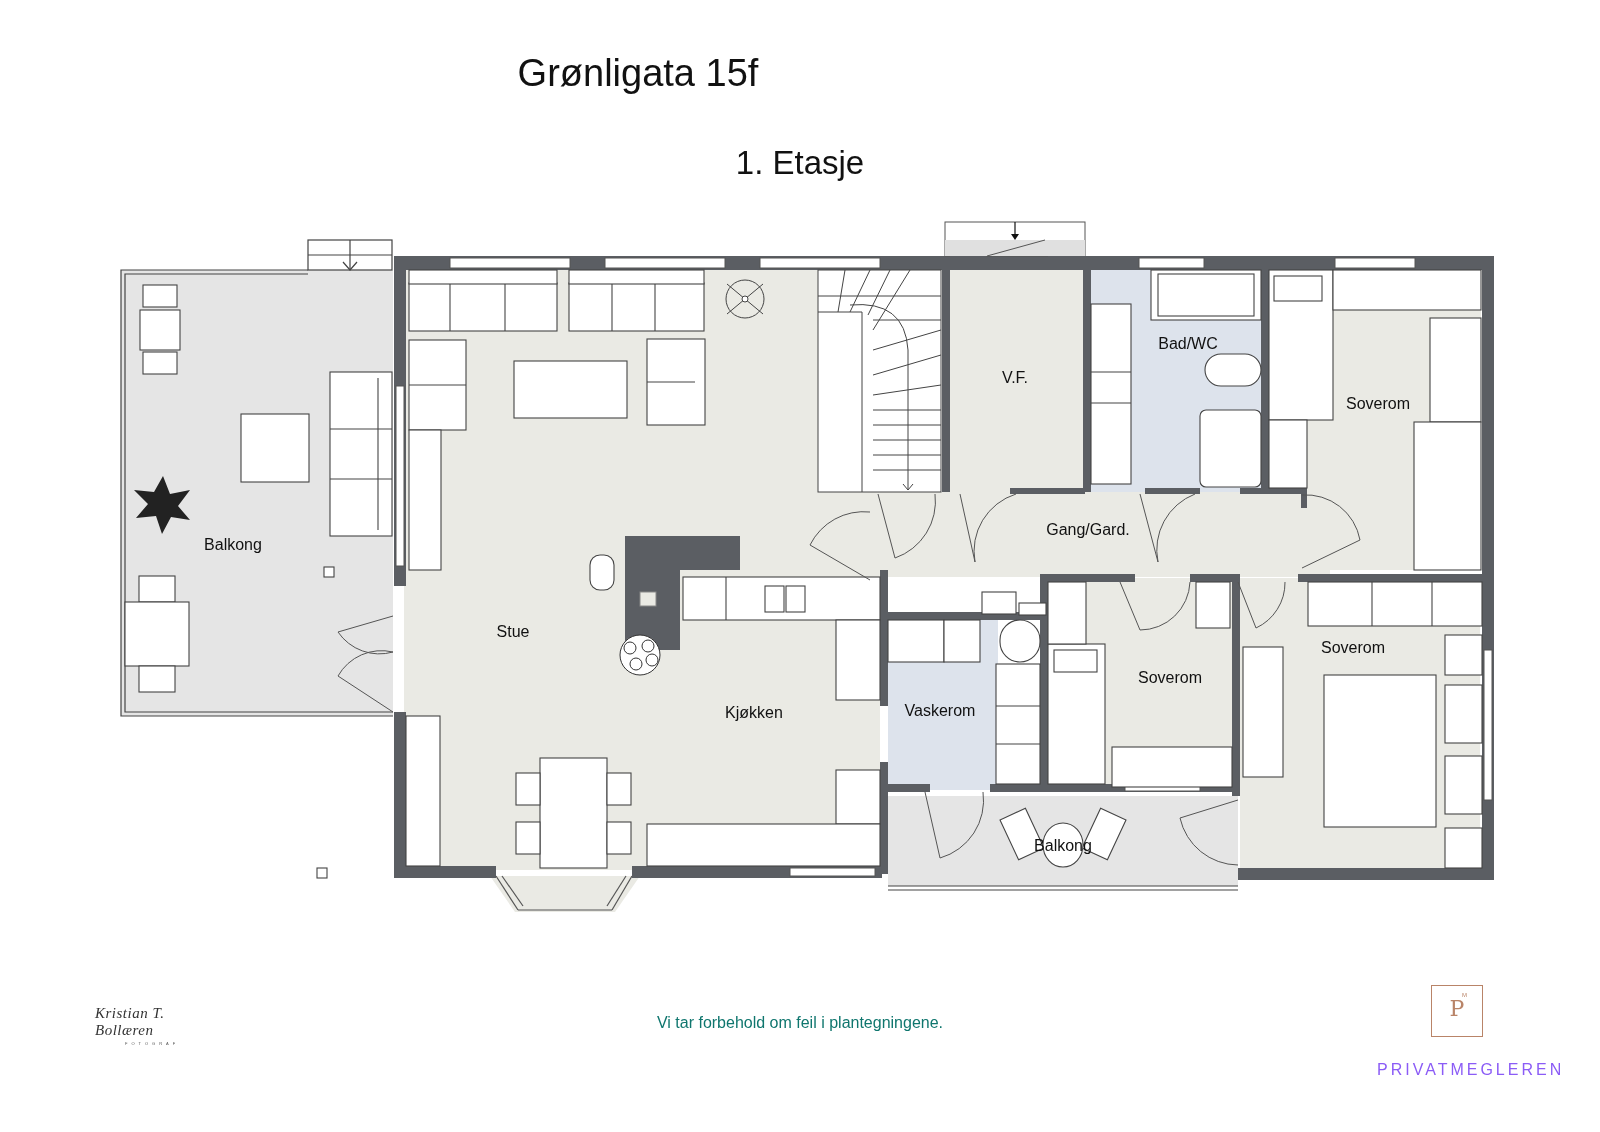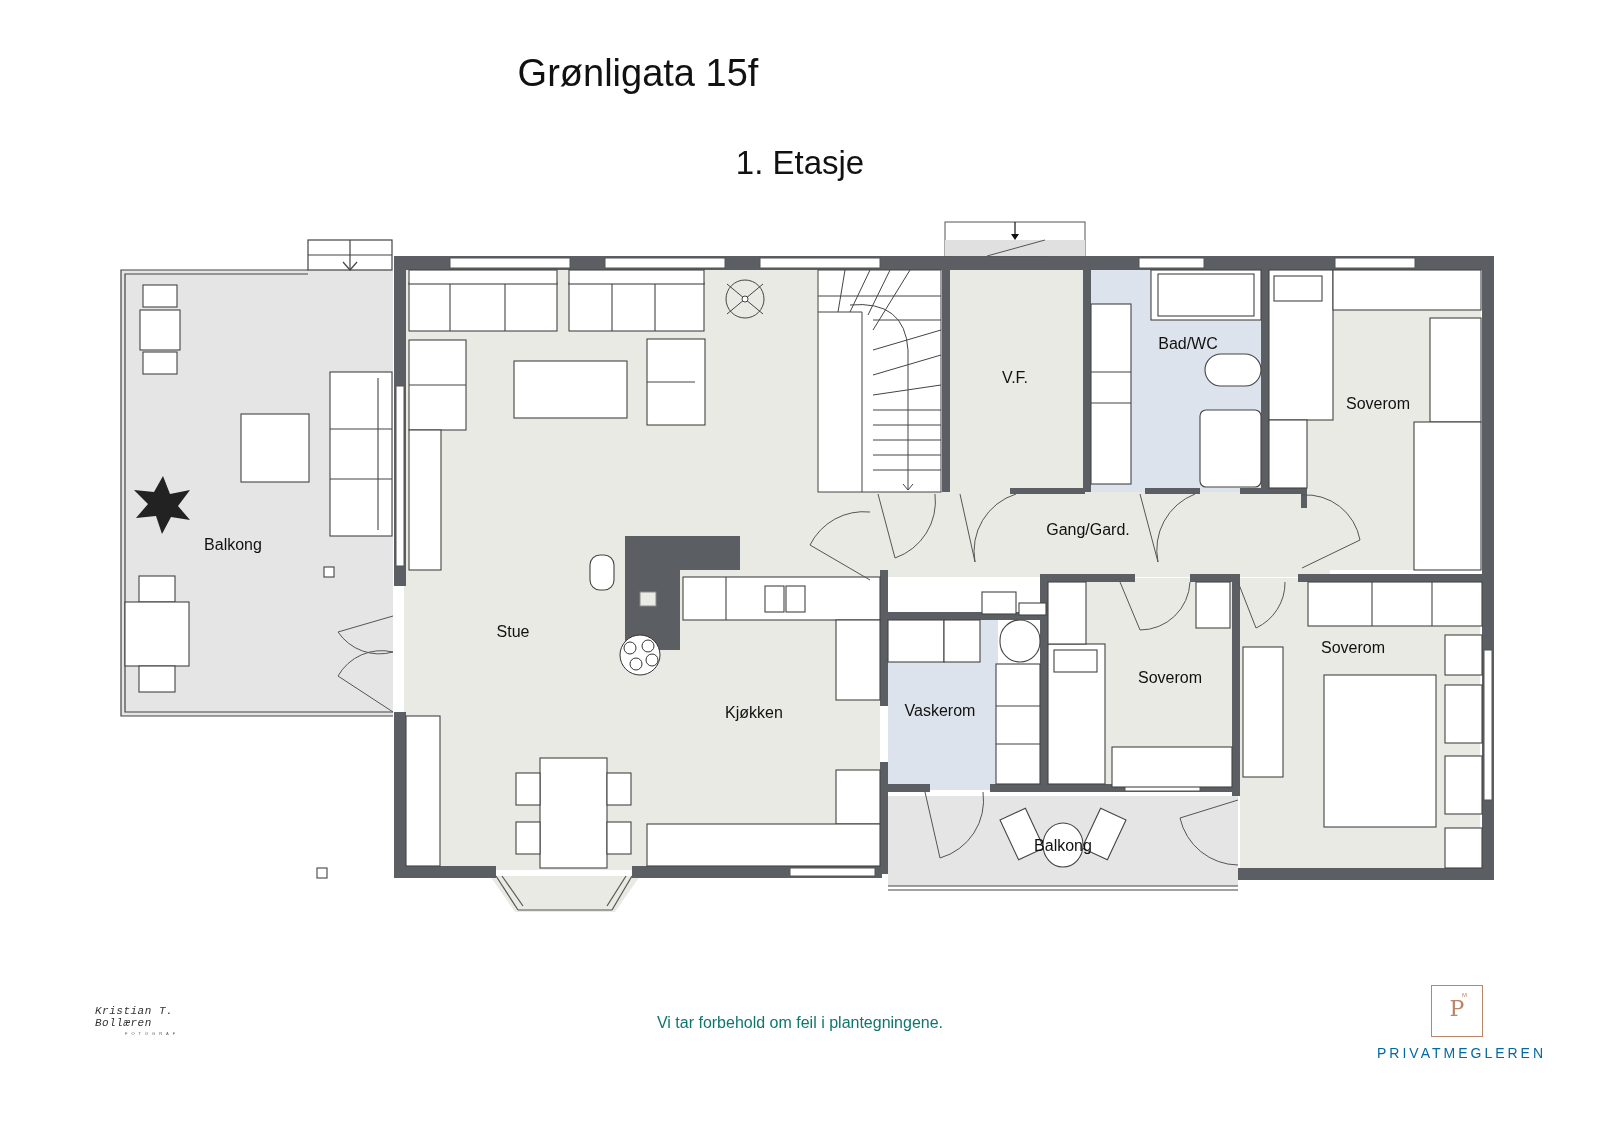--- a/index.html
+++ b/index.html
@@ -3,27 +3,27 @@
 <meta charset="utf-8">
 <style>
   html, body { margin:0; padding:0; background:#ffffff; }
   body { width:1600px; height:1132px; position:relative; overflow:hidden; font-family:"Liberation Sans", sans-serif; color:#111; }
   .title { position:absolute; left:0; width:1276px; text-align:center; top:52px; font-size:38px; color:#111; }
   .subtitle { position:absolute; left:0; width:1600px; text-align:center; top:144px; font-size:33px; color:#111; }
   .plan { position:absolute; left:0; top:0; width:1600px; height:1132px; }
   .room-label { font-family:"Liberation Sans", sans-serif; font-size:16px; fill:#111; }
   .disclaimer { position:absolute; left:0; width:1600px; text-align:center; top:1014px; font-size:16px; color:#0f766e; }
   .photog { position:absolute; left:95px; top:1005px; width:110px; height:30px; }
-  .photog .sig { font-family:Liberation Mono, monospace; font-style:italic; font-size:11px; color:#333; letter-spacing:0.5px; }
+  .photog .sig { font-family:Liberation Serif, serif; font-style:italic; font-size:15px; color:#333; letter-spacing:0.5px; }
   .photog .sub { font-size:4px; letter-spacing:4px; color:#555; margin-left:30px; margin-top:2px; }
   .brand { position:absolute; left:1377px; top:985px; width:160px; text-align:center; }
   .brand .mark { width:50px; height:50px; border:1.5px solid #b98468; margin:0 auto; position:relative; }
   .brand .mark span { position:absolute; left:0; right:0; top:10px; font-family:"DejaVu Serif", serif; font-size:22px; color:#b98468; text-align:center; }
   .brand .mark sup { position:absolute; left:30px; top:6px; font-size:6px; color:#b98468; }
-  .brand .name { margin-top:8px; font-size:14px; letter-spacing:3px; color:#0369a1; }
+  .brand .name { margin-top:24px; font-size:16px; letter-spacing:3px; color:#8b5cf6; }
 </style>
 </head>
 <body>
 
 <div class="title">Grønligata 15f</div>
 <div class="subtitle">1. Etasje</div>
 
 <svg class="plan" viewBox="0 0 1600 1132" xmlns="http://www.w3.org/2000/svg">
 
   <g>

